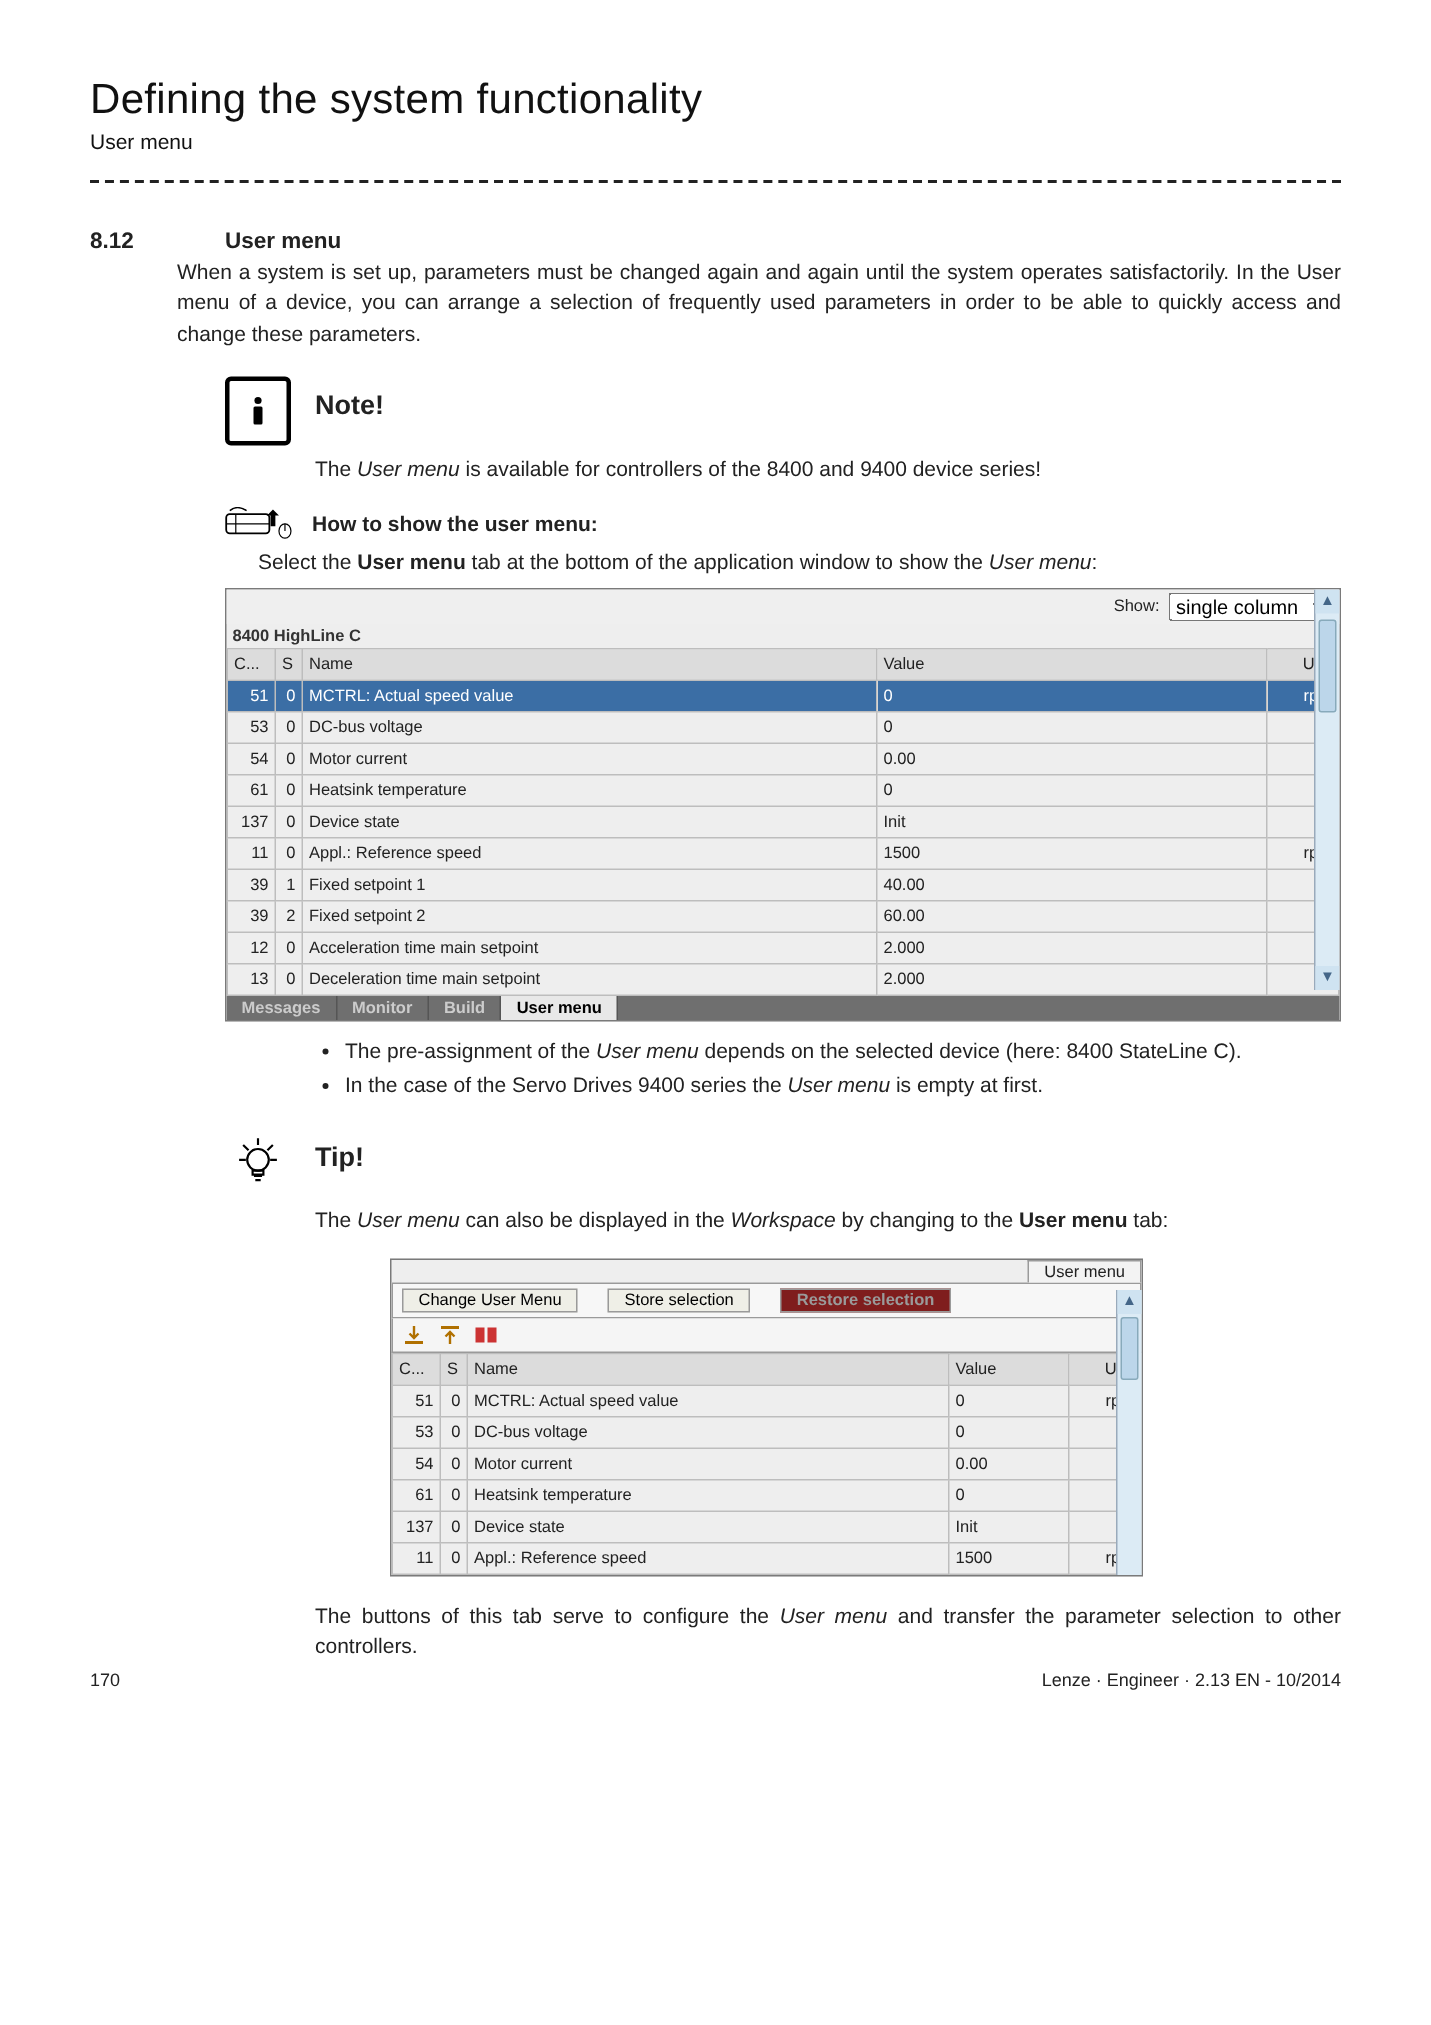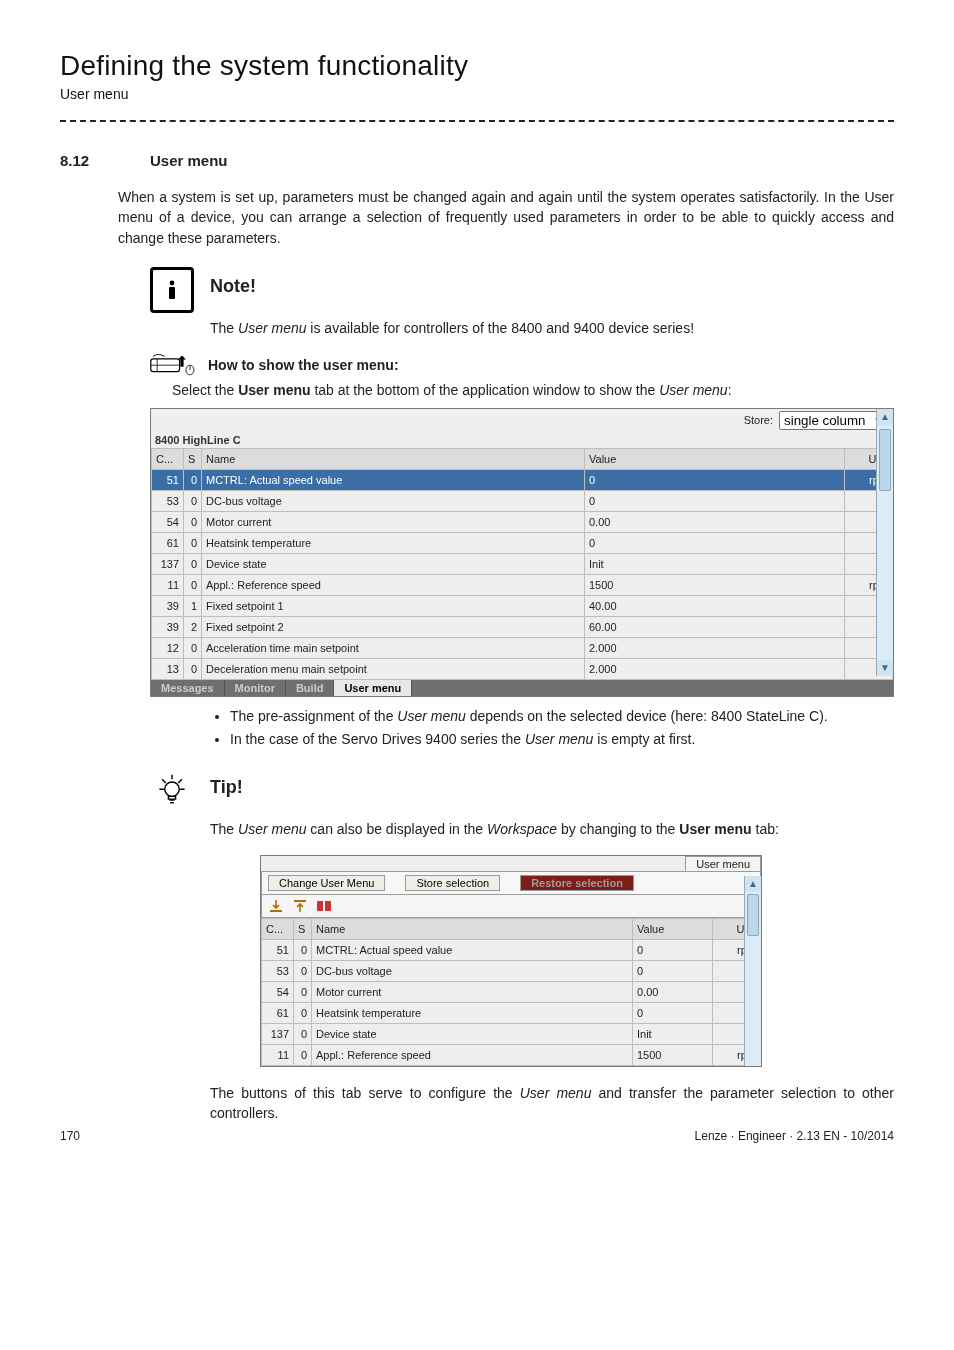--- a/index.html
+++ b/index.html
@@ -5,21 +5,21 @@
   @page { size: 954px 1350px; margin: 0; }
   html, body { margin: 0; padding: 0; width: 954px; height: 1350px; font-family: "Segoe UI", Arial, sans-serif; color: #222; }
   .page { padding: 50px 60px 40px 60px; position: relative; }
 
   
   .chapter-title { font-size: 28px; font-weight: 400; color: #111; margin: 0 0 4px 0; letter-spacing: .2px; }
   .chapter-sub   { font-size: 14px; color: #111; margin: 0 0 18px 0; }
   .dash-rule { border: none; border-top: 2px dashed #222; margin: 0 0 30px 0; }
 
   
-  .section-row { display: flex; align-items: flex-start; margin-bottom: 18px; }
+  .section-row { display: flex; align-items: flex-start; margin-bottom: 2px; }
   .section-num { width: 90px; font-size: 15px; font-weight: 700; }
   .section-hd  { font-size: 15px; font-weight: 700; }
 
   .body-block { margin-left: 58px; }
   .para { font-size: 14px; line-height: 1.45; text-align: justify; margin: 0 0 14px 0; }
   .italic { font-style: italic; }
 
   
   .callout { display: flex; align-items: flex-start; margin: 20px 0 8px 90px; }
   .callout-icon { width: 44px; height: 44px; display: flex; align-items: center; justify-content: center; margin-right: 16px; flex: 0 0 44px; }
@@ -137,21 +137,21 @@
     </span>
     <span class="howto-text">How to show the user menu:</span>
   </div>
   <div class="howto-body">
     <span>Select the </span><b>User menu</b><span> tab at the bottom of the application window to show the </span><span class="italic">User menu</span><span>:</span>
   </div>
 
   <div class="shot shot1">
     <div class="shot-inner">
       <div class="shot1-top">
-        <span>Store:</span>
+        <span>Show:</span>
         <select style="width:110px">
           <option>single column</option>
         </select>
       </div>
       <div class="shot-treetitle">8400 HighLine C</div>
       <table class="param">
         <colgroup>
             <col class="c1">
             <col class="c2">
             <col>
@@ -227,21 +227,21 @@
             <tr>
               <td style="text-align: right;">12</td>
               <td style="text-align: right;">0</td>
               <td>Acceleration time main setpoint</td>
               <td>2.000</td>
               <td style="text-align: right;">s</td>
             </tr>
             <tr>
               <td style="text-align: right;">13</td>
               <td style="text-align: right;">0</td>
-              <td>Deceleration menu main setpoint</td>
+              <td>Deceleration time main setpoint</td>
               <td>2.000</td>
               <td style="text-align: right;">s</td>
             </tr>
           </tbody>
       </table>
       <div class="tabstrip">
         <div class="tab">Messages</div>
         <div class="tab">Monitor</div>
         <div class="tab">Build</div>
         <div class="tab active">User menu</div>

